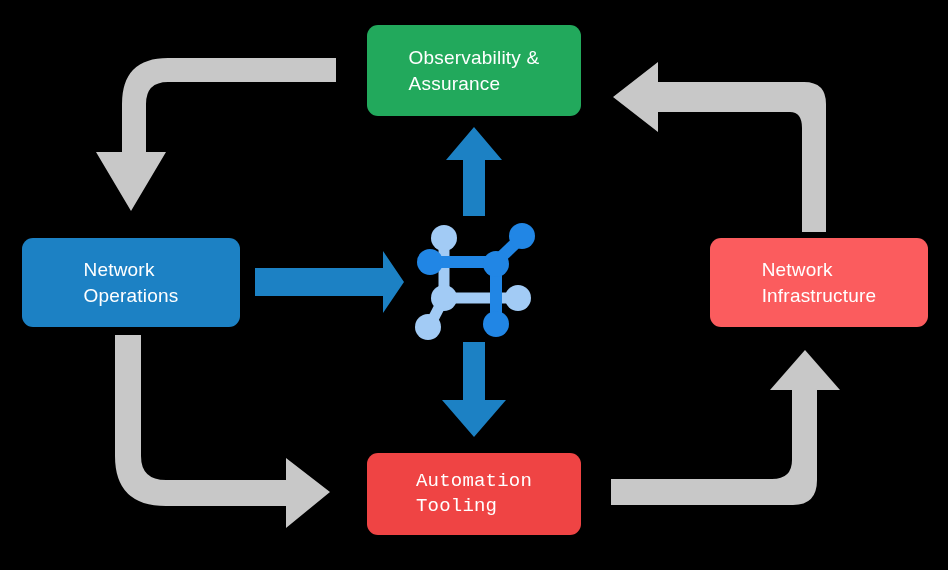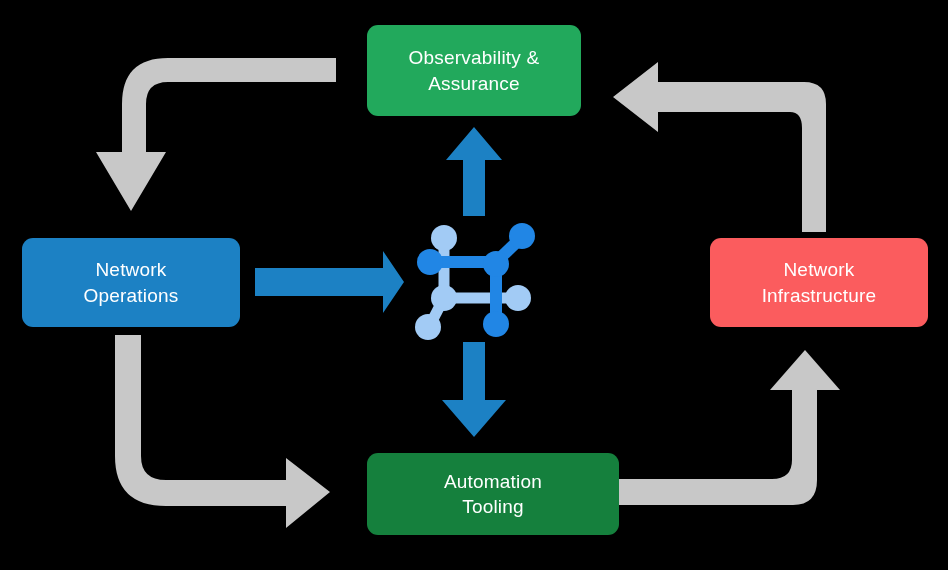--- a/index.html
+++ b/index.html
@@ -18,21 +18,20 @@
     width: 948px;
     height: 570px;
     background: #000000;
   }
   .node-box {
     position: absolute;
     border-radius: 11px;
     display: flex;
     align-items: center;
     justify-content: center;
-    text-align: center;
     color: #ffffff;
     font-size: 19px;
     line-height: 1.32;
     font-weight: 400;
     letter-spacing: 0.2px;
     box-sizing: border-box;
     padding: 4px 12px;
   }
   .node-box .lbl {
     display: block;
@@ -44,22 +43,23 @@
   }
   #box-operations {
     left: 22px; top: 238px; width: 218px; height: 89px;
     background: #1c81c4;
   }
   #box-infrastructure {
     left: 710px; top: 238px; width: 218px; height: 89px;
     background: #fb5c5e;
   }
   #box-automation {
-    left: 367px; top: 453px; width: 252px; height: 82px;
-    background: #15803d;
+    left: 367px; top: 453px; width: 214px; height: 82px;
+    background: #ef4444;
+    font-family: Liberation Mono, monospace;
   }
   .svg-layer {
     position: absolute;
     left: 0; top: 0;
     width: 948px;
     height: 570px;
   }
   #arrows-gray, #arrows-blue, #topology-icon {
     pointer-events: none;
   }

